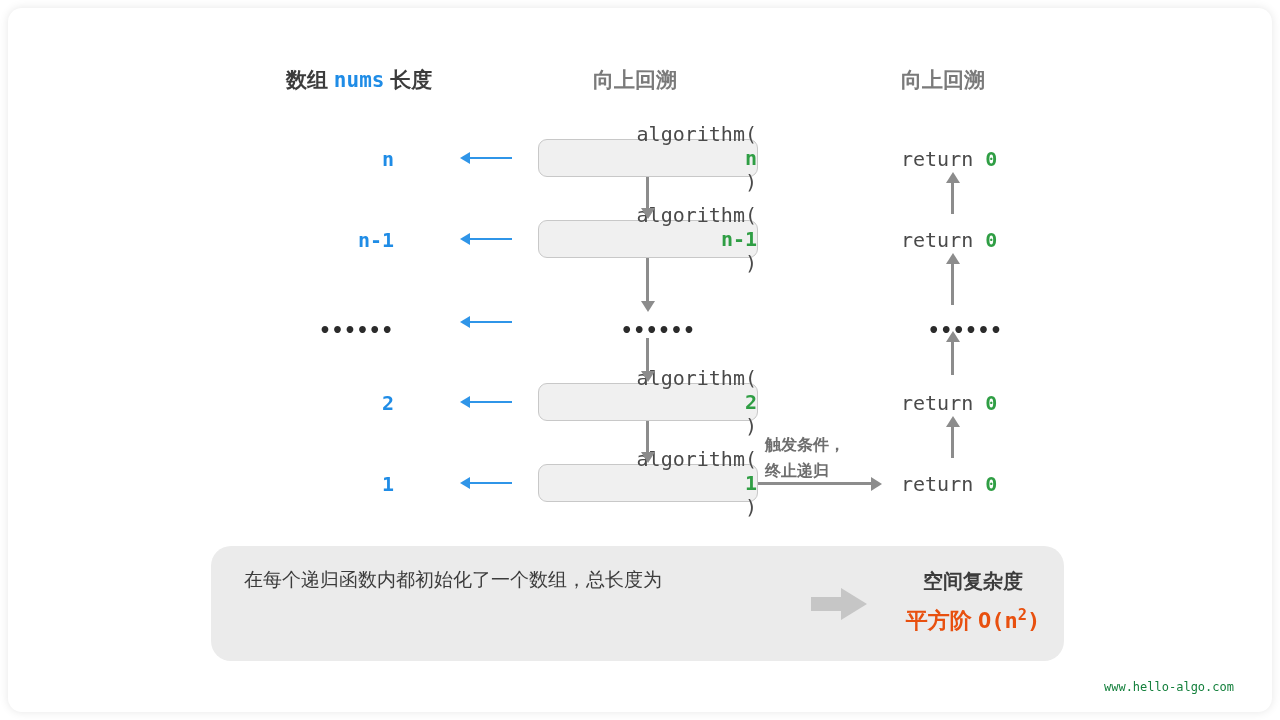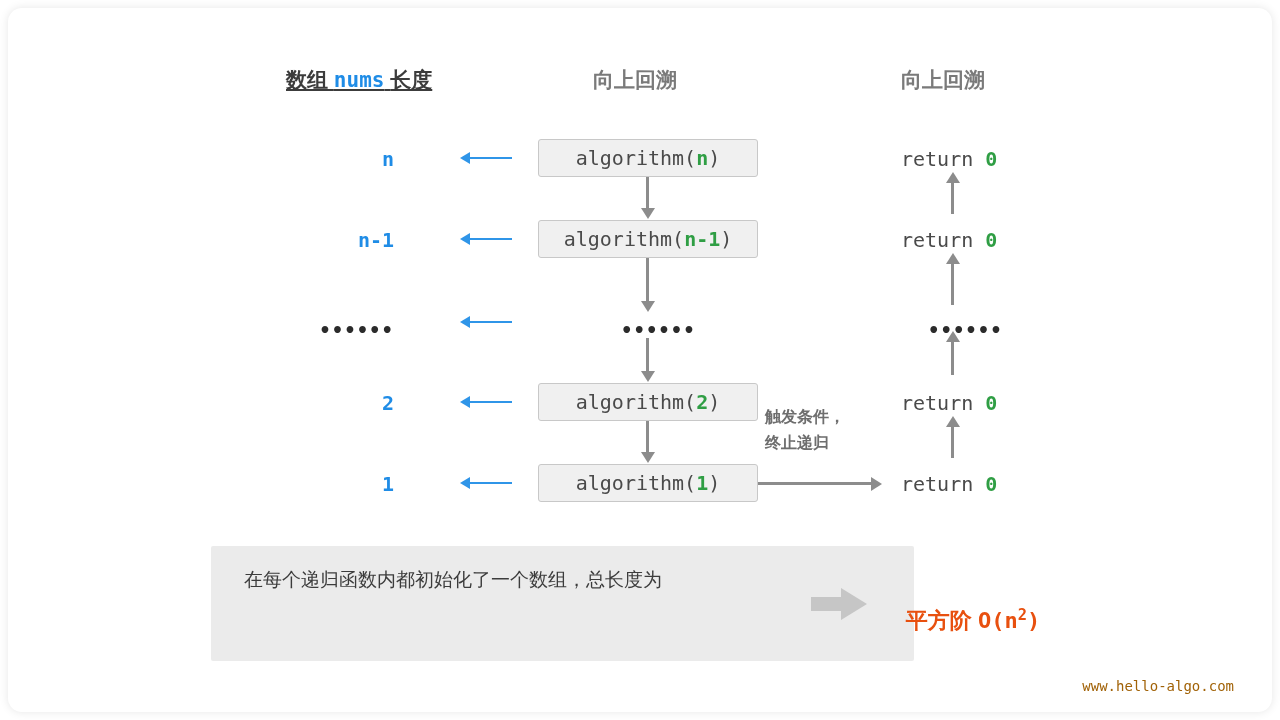--- a/index.html
+++ b/index.html
@@ -27,21 +27,21 @@
   .abs { position: absolute; }
 
   
   .col-header {
     font-family: "Liberation Sans", sans-serif;
     font-weight: bold;
     font-size: 21px;
     color: #7a7a7a;
     white-space: nowrap;
   }
-  .col-header.dark { color: #3c3c3c; text-decoration: underline; }
+  .col-header.dark { color: #3c3c3c; }
   .col-header .mono-blue {
     font-family: "DejaVu Sans Mono", monospace;
     color: #1f8ce6;
     font-weight: bold;
   }
 
   
   .len-label {
     font-family: "DejaVu Sans Mono", monospace;
     font-weight: bold;
@@ -68,29 +68,30 @@
     border-top: 6px solid transparent;
     border-bottom: 6px solid transparent;
     border-right: 10px solid #2f95e8;
   }
 
   
   .algo-box {
     position: absolute;
     background: #f0f0f0;
     border: 1.5px solid #c8c8c8;
-    border-radius: 3px;
+    border-radius: 9px;
     display: flex;
-    align-items: center;
+    align-items: flex-end;
     justify-content: center;
     font-family: "DejaVu Sans Mono", monospace;
     font-size: 20px;
     color: #4a4a4a;
     white-space: nowrap;
     box-sizing: border-box;
+    flex-direction: column;
   }
   .algo-box .arg {
     color: #2f9e44;
     font-weight: bold;
   }
 
   
   .g-vline {
     position: absolute;
     width: 3px;
@@ -149,31 +150,32 @@
 
   
   .trigger-note {
     position: absolute;
     font-family: "Liberation Sans", sans-serif;
     font-weight: bold;
     font-size: 16px;
     color: #6e6e6e;
     line-height: 26px;
     white-space: nowrap;
+    margin-top: 28px;
   }
 
   
   .summary {
     position: absolute;
     left: 203px;
     top: 538px;
-    width: 703px;
+    width: 853px;
     height: 115px;
     background: #ebebeb;
-    border-radius: 2px;
+    border-radius: 20px;
     text-decoration: underline;
   }
   .sum-text {
     position: absolute;
     left: 33px;
     top: 21px;
     font-family: "Liberation Sans", sans-serif;
     font-size: 19px;
     color: #3c3c3c;
     white-space: nowrap;
@@ -232,22 +234,22 @@
     font-family: "DejaVu Sans Mono", monospace;
   }
   .sup { font-size: 0.7em; vertical-align: super; }
 
   
   .watermark {
     position: absolute;
     right: 38px;
     bottom: 18px;
     font-family: "DejaVu Sans Mono", monospace;
-    font-size: 14px;
-    color: #a16207;
+    font-size: 12px;
+    color: #15803d;
     white-space: nowrap;
   }
 </style>
 </head>
 <body>
 
 <div class="card">
 
   <div class="abs col-header dark" style="left:278px; top:58px;">
     <span>数组</span>
@@ -374,20 +376,21 @@
 
     <div class="sum-text">在每个递归函数内都初始化了一个数组，总长度为</div>
 
 
     <div class="block-arrow">
       <svg width="56" height="32" viewBox="0 0 56 32">
         <polygon points="0,9 30,9 30,0 56,16 30,32 30,23 0,23" fill="#c6c6c6"></polygon>
       </svg>
     </div>
 
+    <div class="sum-right-title">空间复杂度</div>
 
     <div class="sum-right-value">
       <span>平方阶</span>
       <span class="mono"><span>O(n</span><span class="sup">2</span><span>)</span></span>
     </div>
   </div>
 
   <div class="watermark">www.hello-algo.com</div>
 
 </div>

